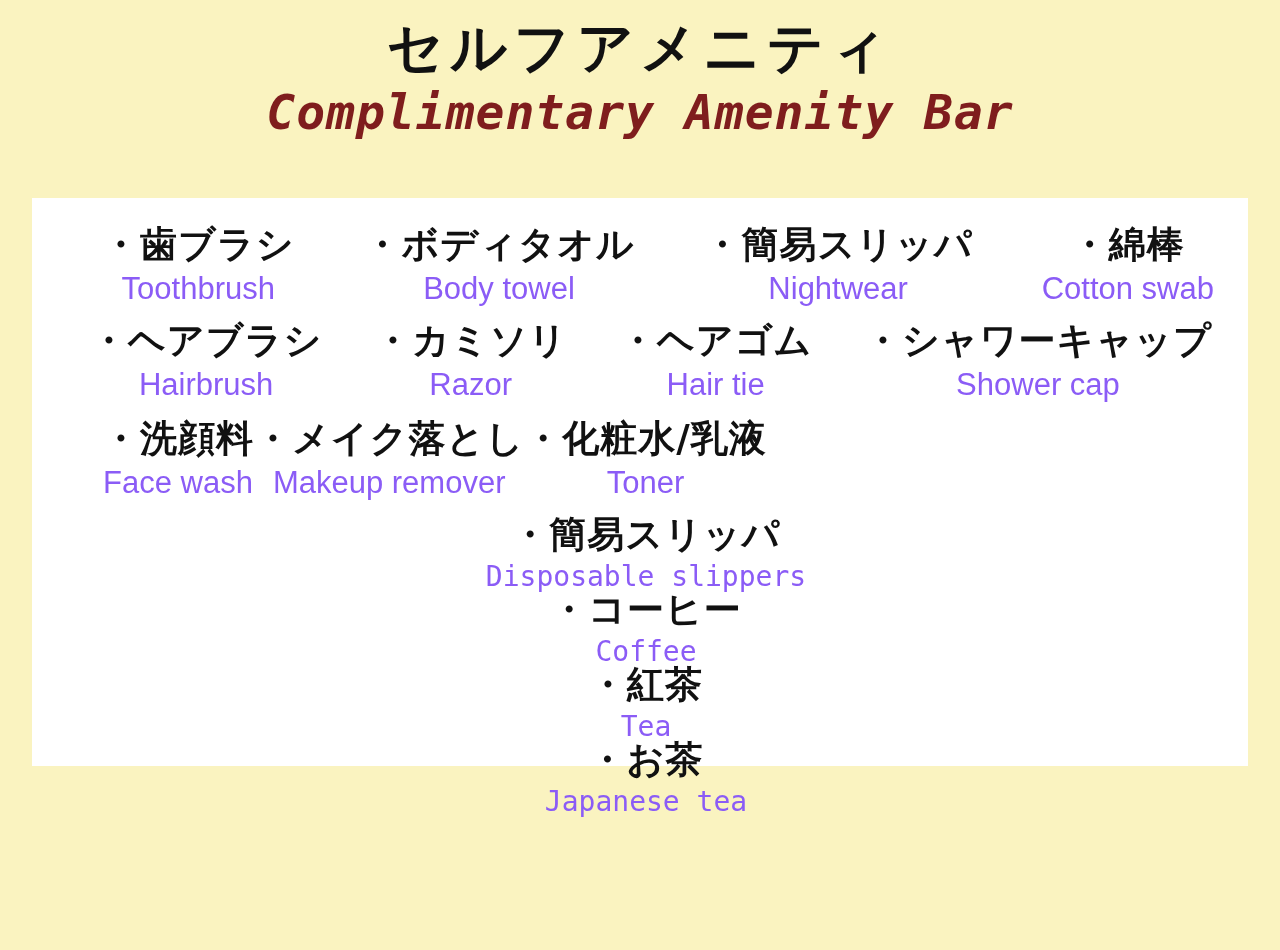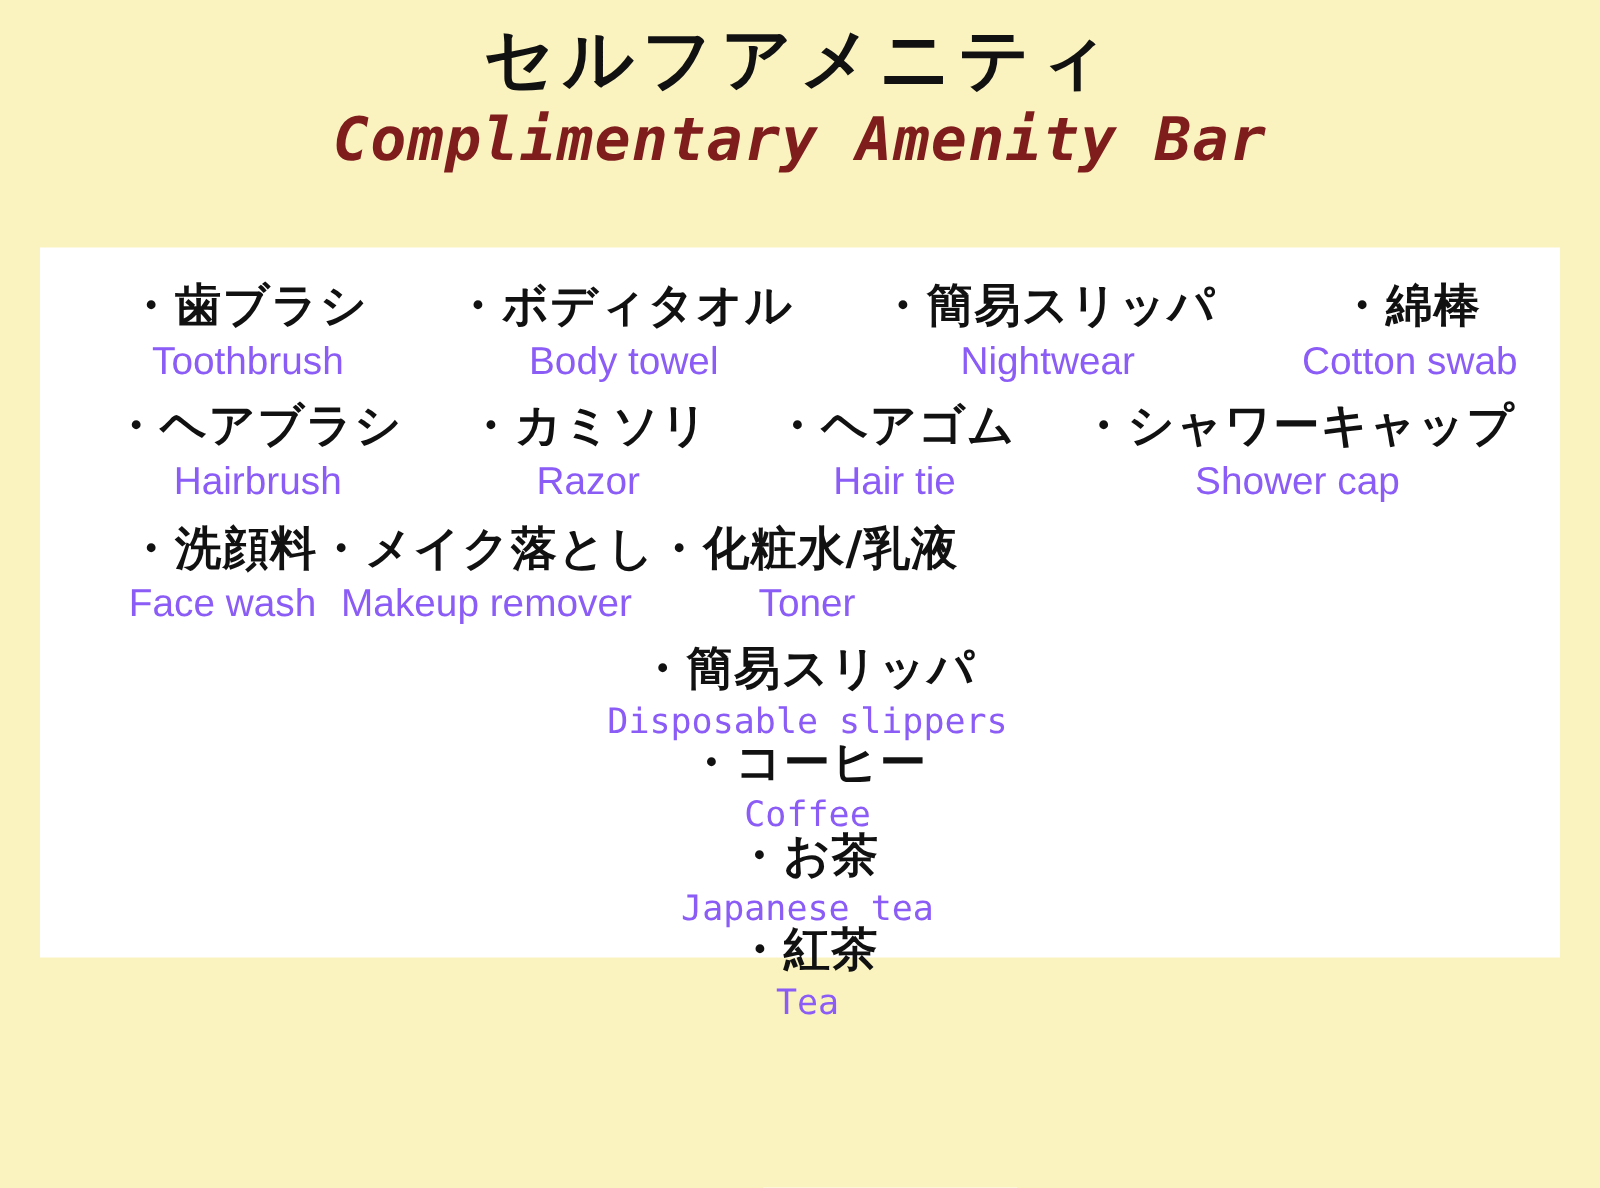--- a/index.html
+++ b/index.html
@@ -160,23 +160,23 @@
     <div class="row row-4">
       <div class="item">
         <div class="ja">・簡易スリッパ</div>
         <div class="en">Disposable slippers</div>
       </div>
       <div class="item">
         <div class="ja">・コーヒー</div>
         <div class="en">Coffee</div>
       </div>
       <div class="item">
+        <div class="ja">・紅茶</div>
+        <div class="en">Tea</div>
+      </div>
+      <div class="item">
         <div class="ja">・お茶</div>
         <div class="en">Japanese tea</div>
-      </div>
-      <div class="item">
-        <div class="ja">・紅茶</div>
-        <div class="en">Tea</div>
       </div>
     </div>
 
   </div>
 </div>
 
 </body></html>

